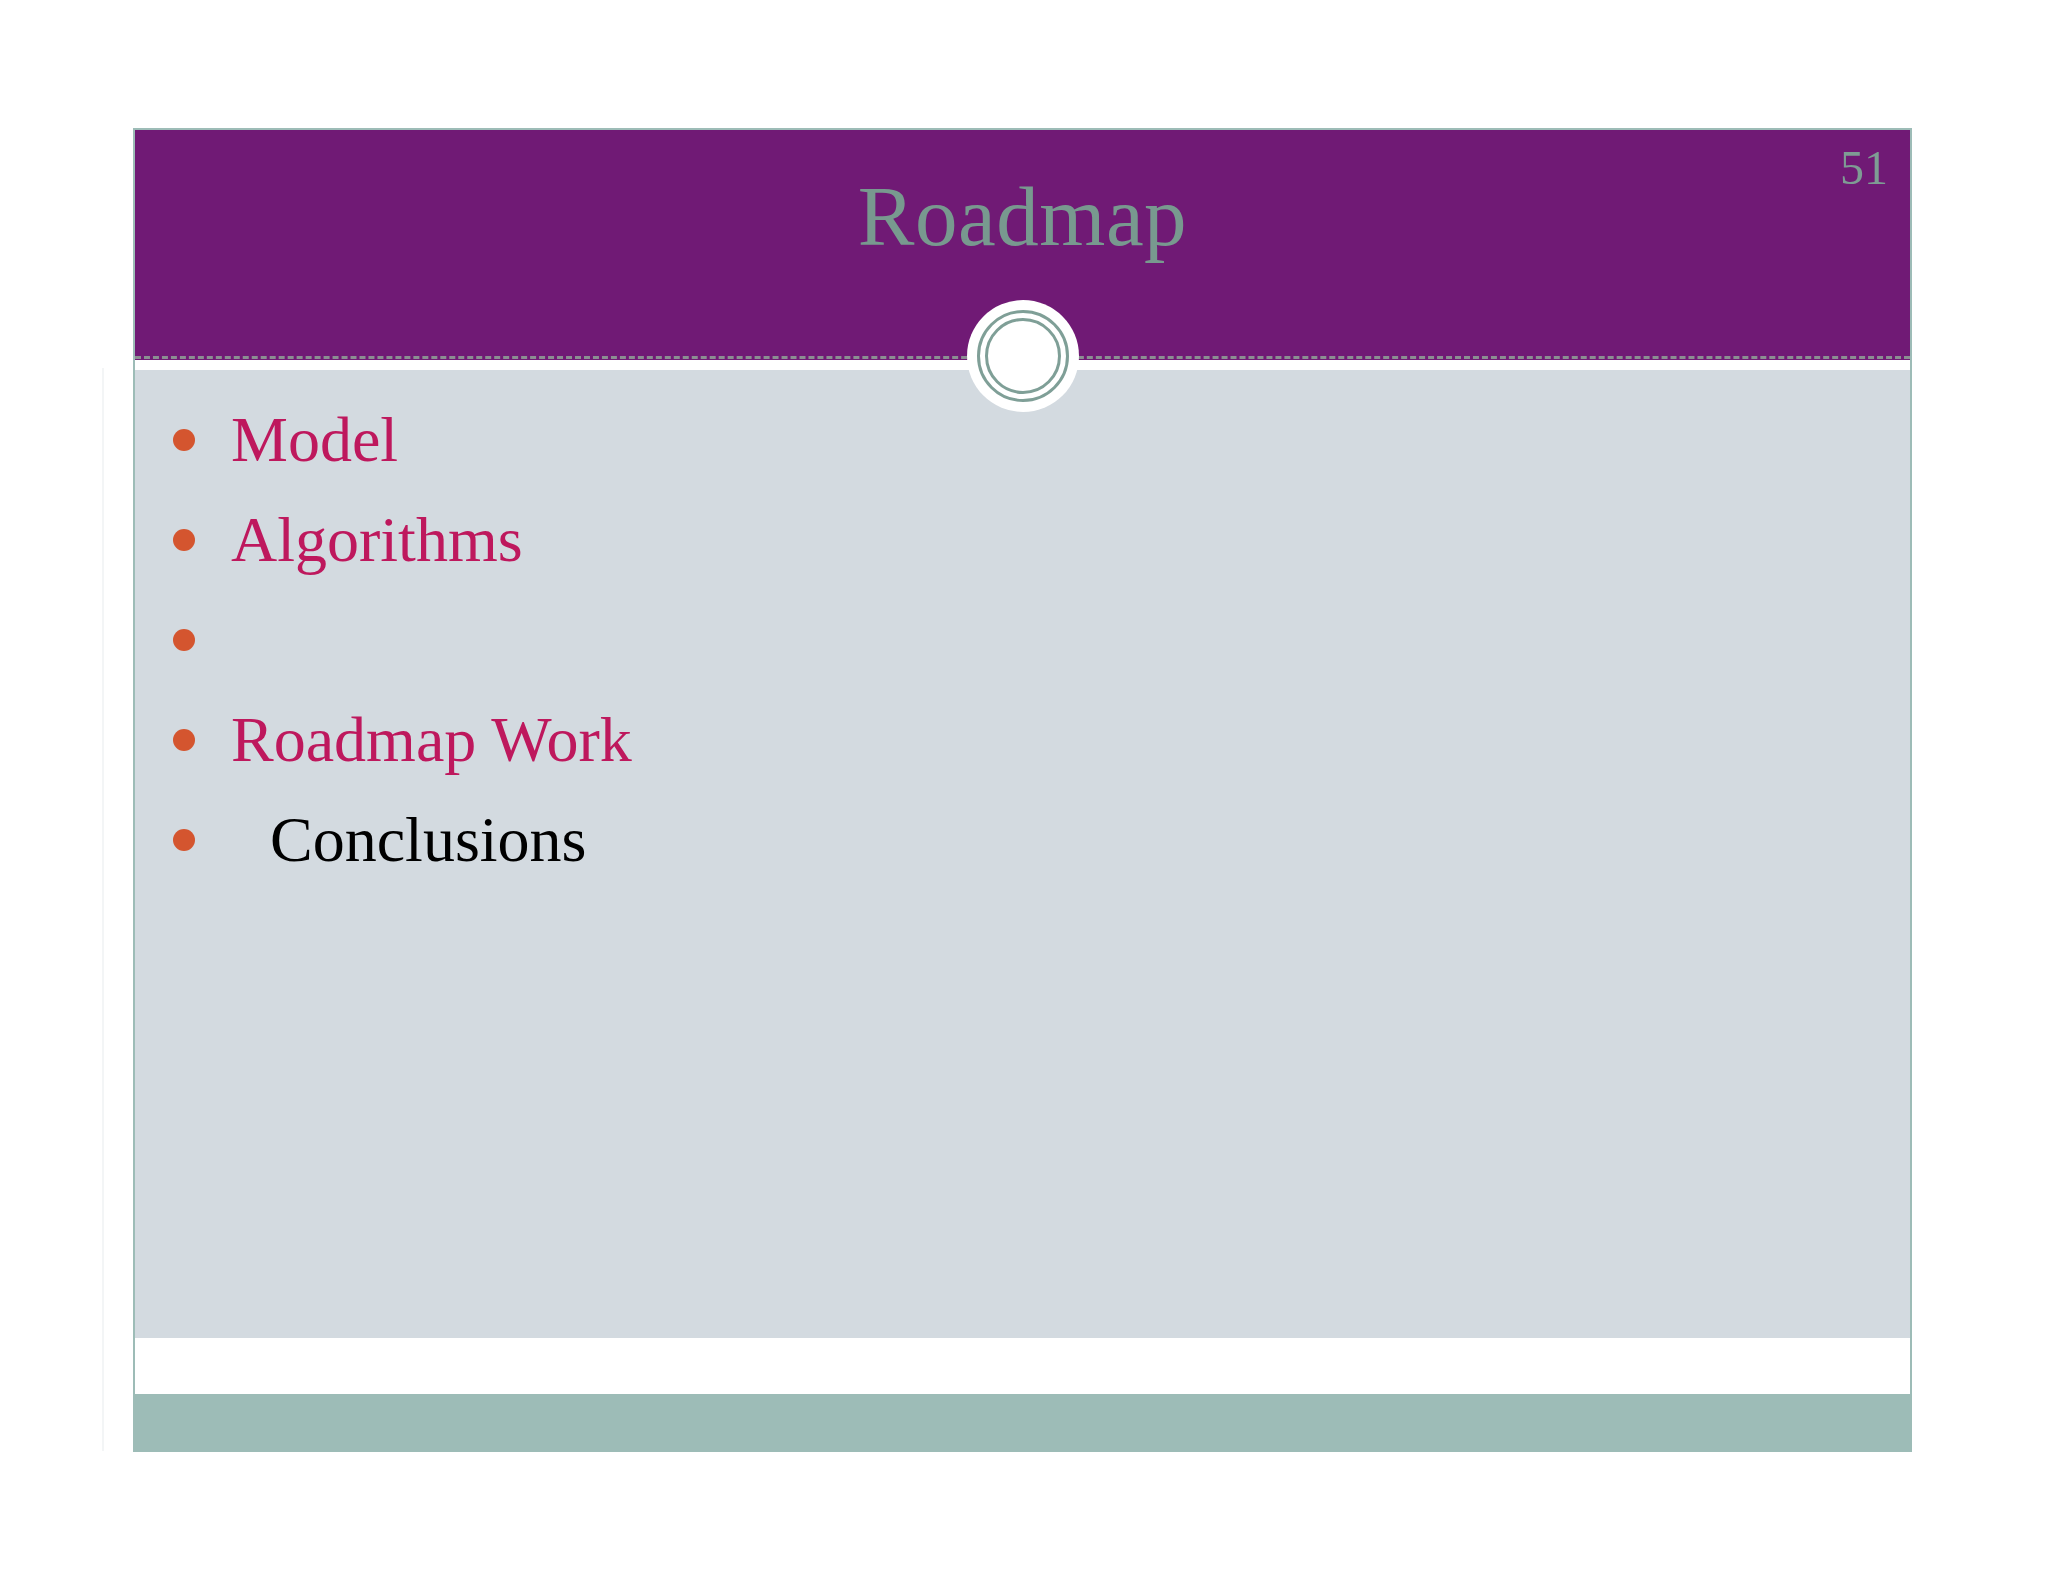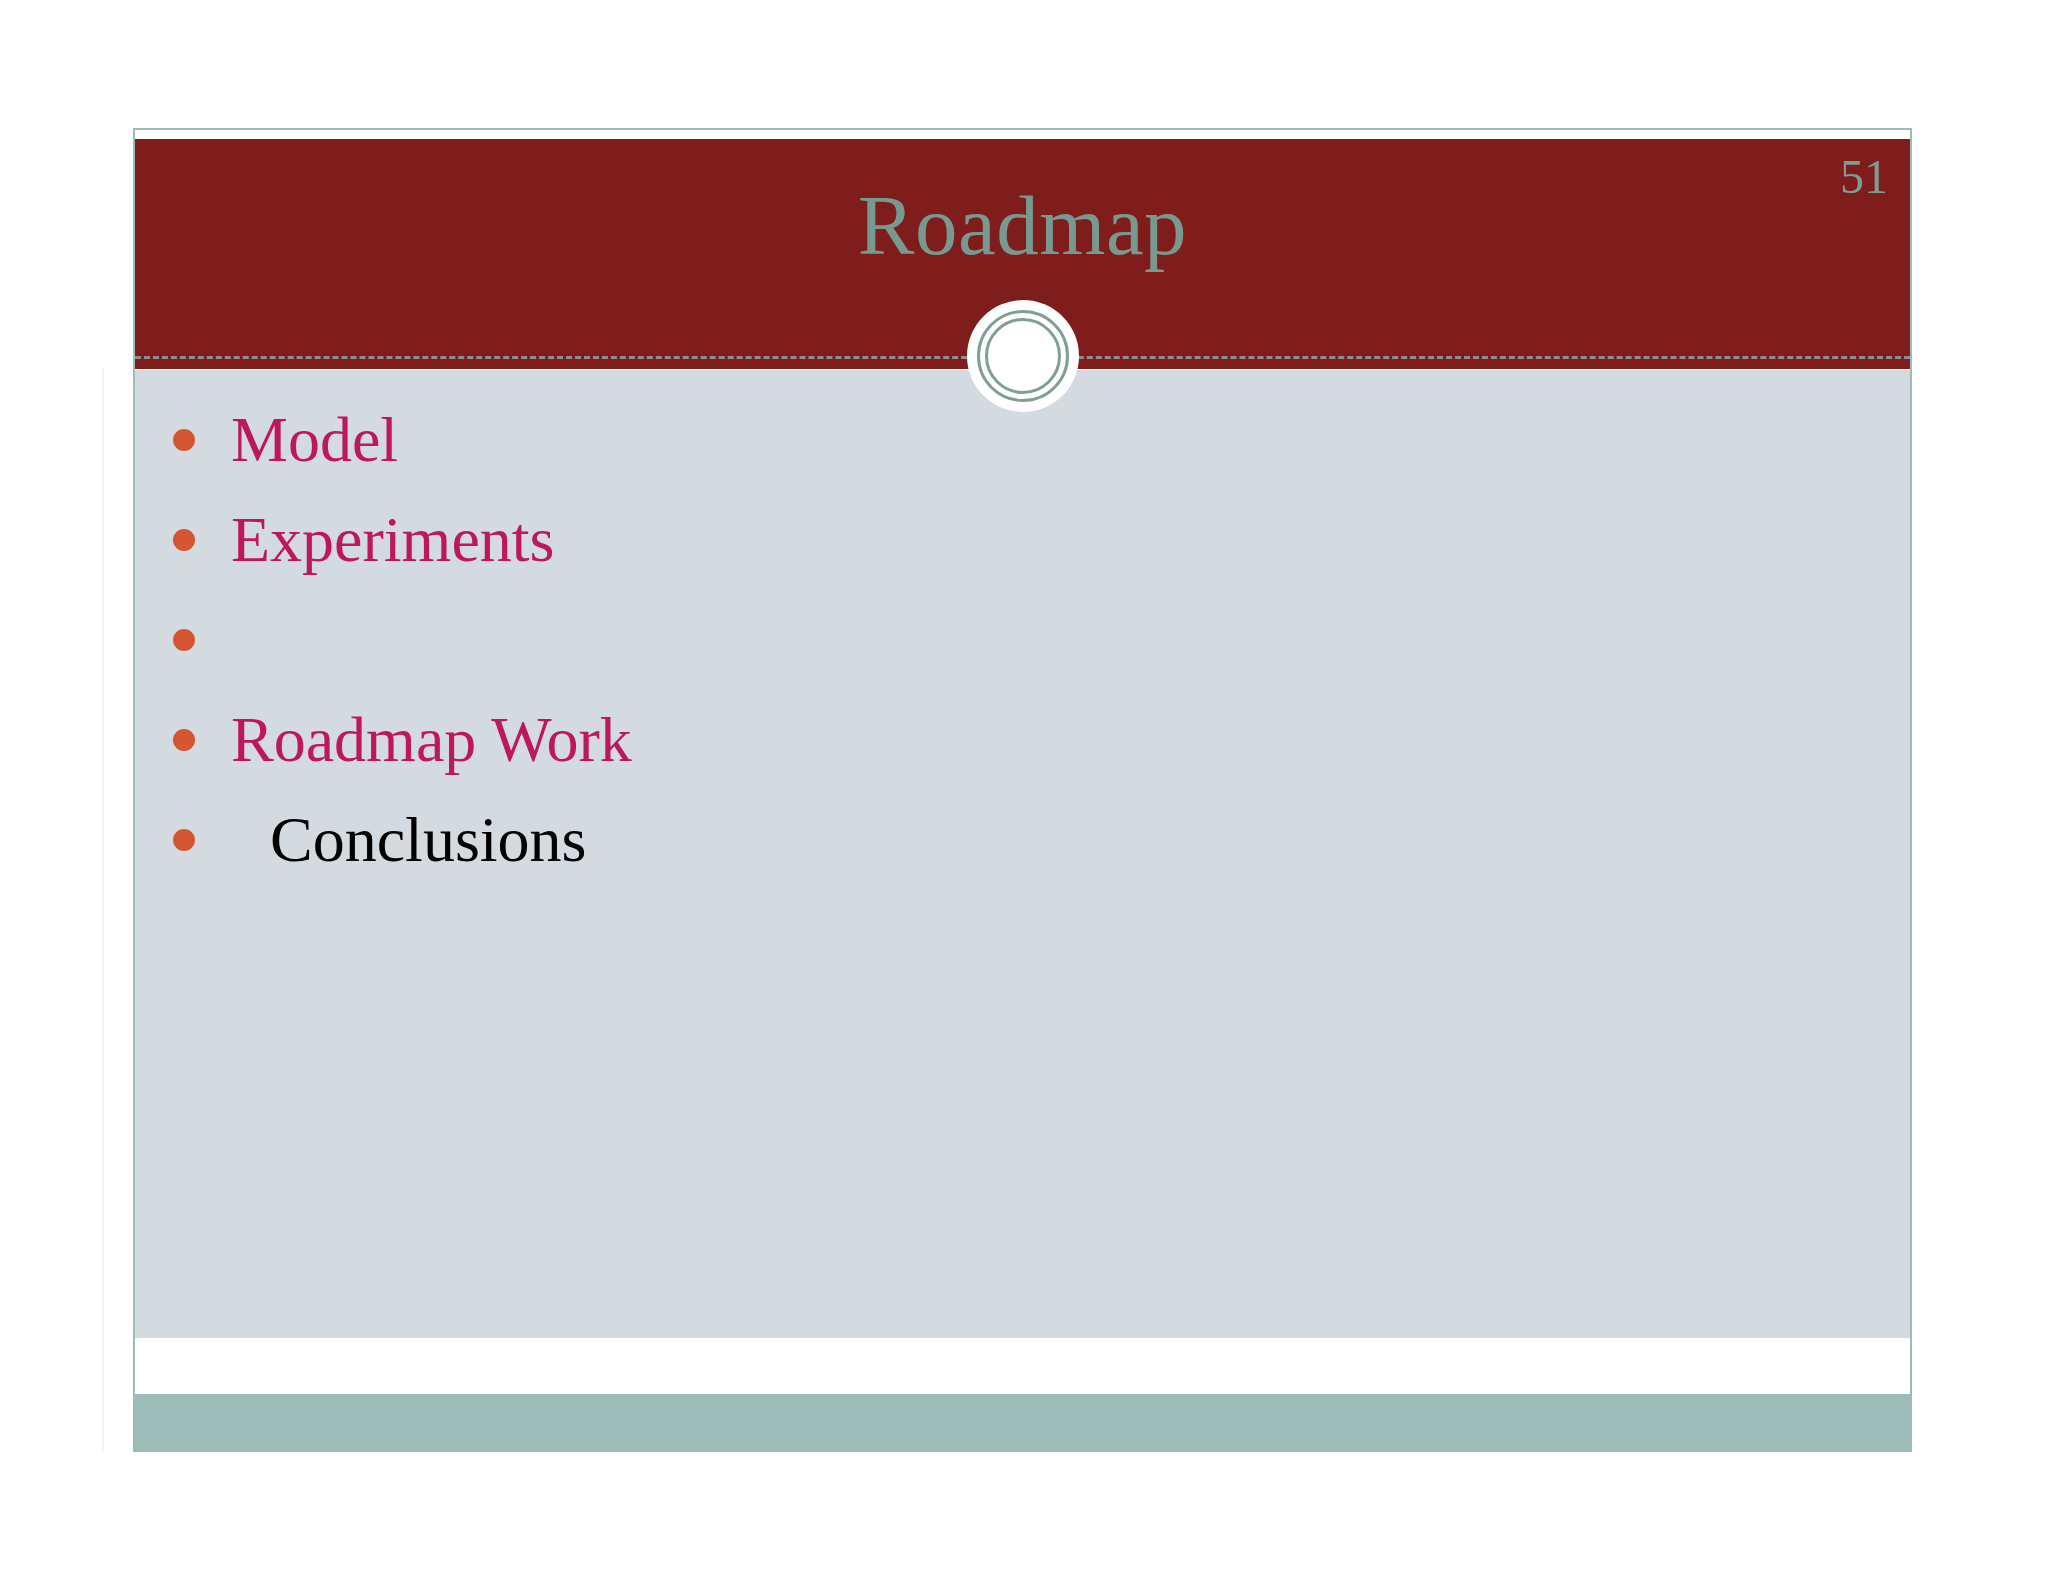--- a/index.html
+++ b/index.html
@@ -41,24 +41,24 @@
     left: 102px;
     top: 368px;
     width: 2px;
     height: 1083px;
     background: #f3f5f6;
   }
 
   
   #slide-header {
     position: absolute;
-    left: 0; top: 9px;
+    left: 0; top: 0;
     width: 100%;
     height: 230px;
-    background: #7f1d1d;
+    background: #701a75;
   }
 
   #page-title {
     position: absolute;
     left: 0;
     top: 44px;
     width: 100%;
     text-align: center;
     font-size: 85px;
     line-height: 1;
@@ -197,21 +197,21 @@
     </div>
 
     <div id="slide-body">
       <ul id="bullet-list">
           <li class="bullet-row">
             <span class="bullet-dot"></span>
             <span class="bullet-label">Model</span>
           </li>
           <li class="bullet-row">
             <span class="bullet-dot"></span>
-            <span class="bullet-label">Experiments</span>
+            <span class="bullet-label">Algorithms</span>
           </li>
           <li class="bullet-row">
             <span class="bullet-dot"></span>
           </li>
           <li class="bullet-row">
             <span class="bullet-dot"></span>
             <span class="bullet-label">Roadmap Work</span>
           </li>
           <li class="bullet-row is-active">
             <span class="bullet-dot"></span>

